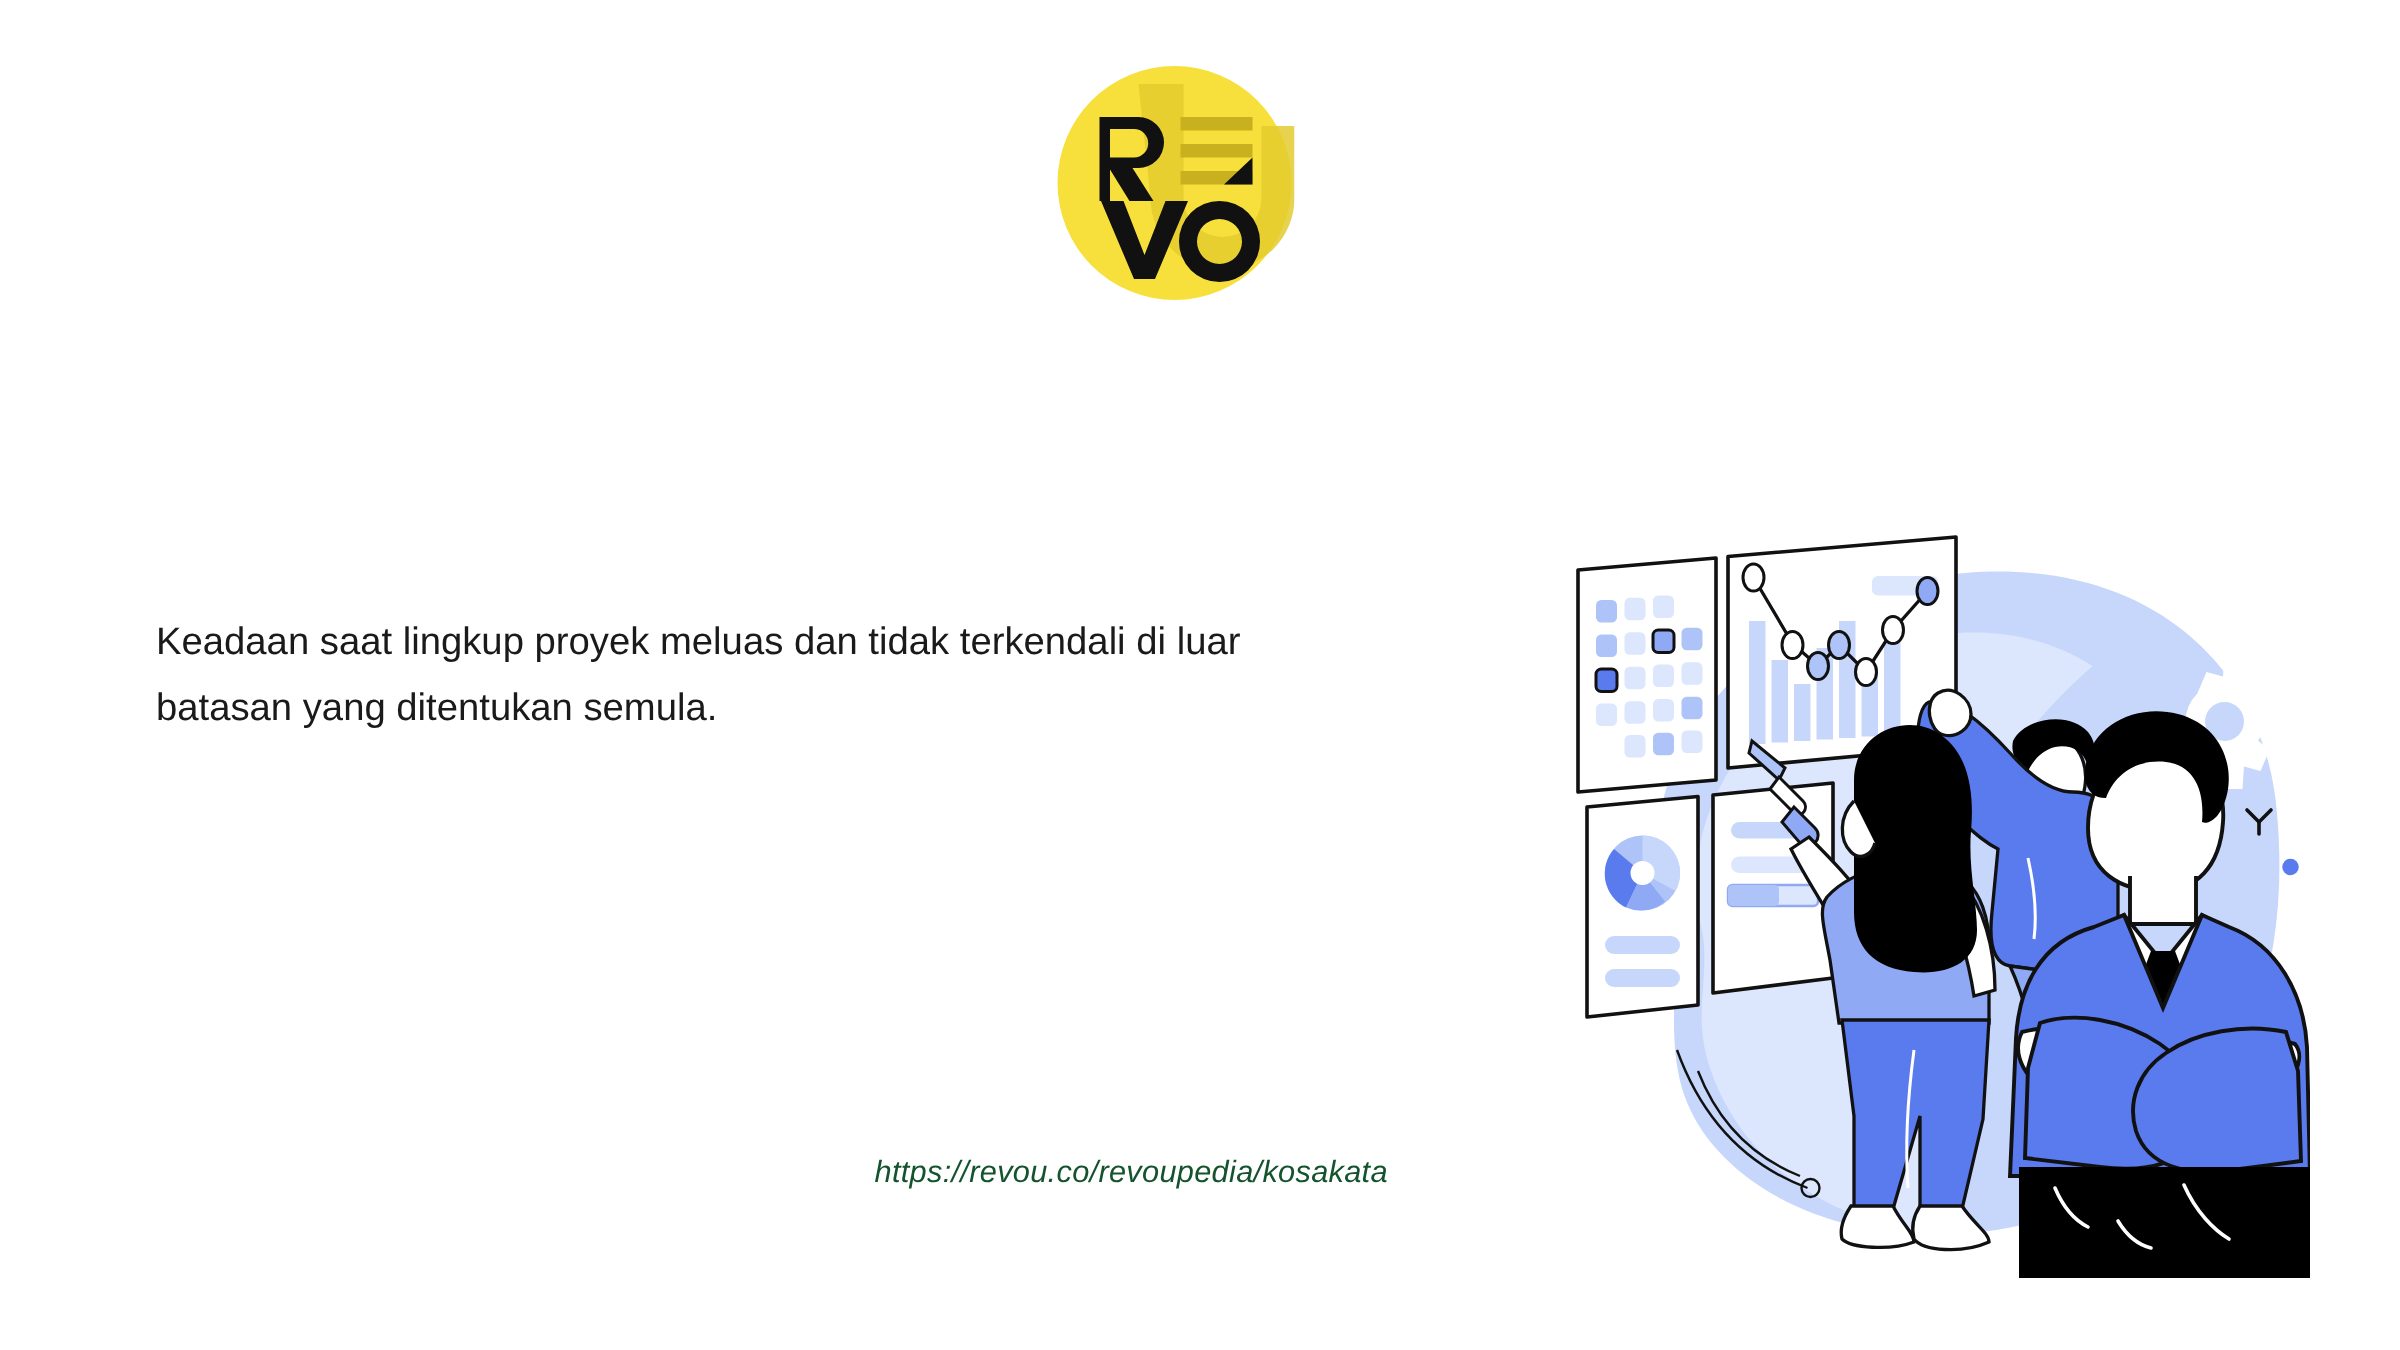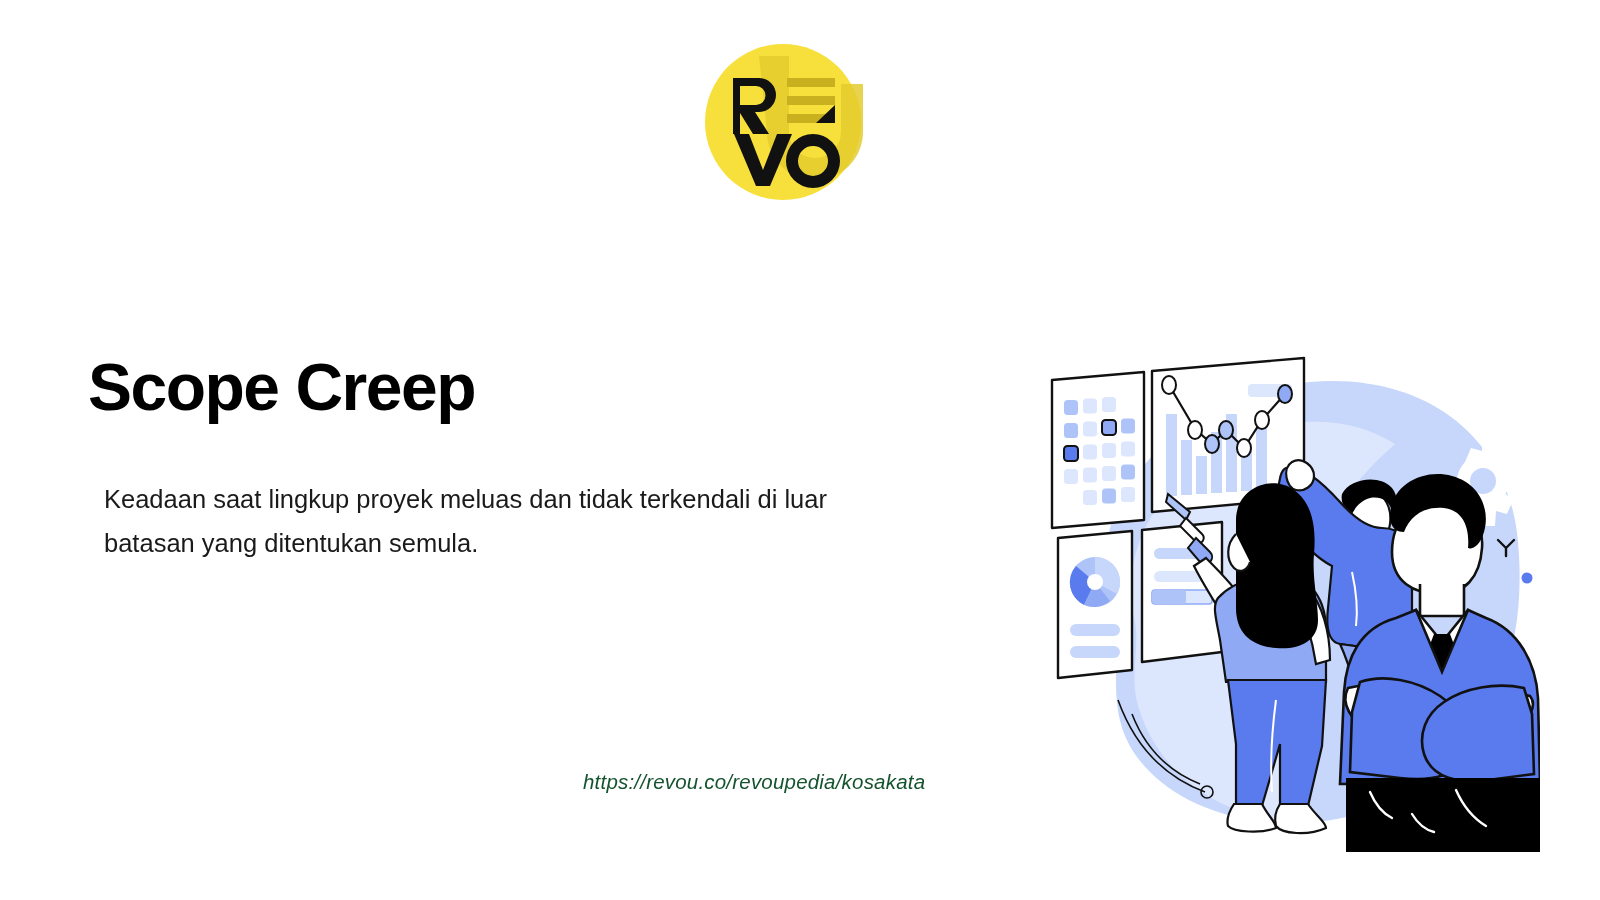--- a/index.html
+++ b/index.html
@@ -98,21 +98,20 @@
     <g fill="#111111">
       <path d="M31 92 h15 l14 36 l14 -36 h15 l-22 52 h-14 z"></path>
     </g>
     <g fill="#111111">
       <path d="M110 92 a27 27 0 1 1 0 54 a27 27 0 1 1 0 -54 z M110 104 a15 15 0 1 0 0 30 a15 15 0 1 0 0 -30 z"></path>
     </g>
   </svg>
 </div>
 
 <div id="content-block">
-  <h1 id="page-title">Scope Creep</h1>
   <p id="page-description">Keadaan saat lingkup proyek meluas dan tidak terkendali di luar batasan yang ditentukan semula.</p>
 </div>
 
 <div id="source-url">https://revou.co/revoupedia/kosakata</div>
 
 <div id="illustration">
 <svg viewBox="0 0 500 500" width="500" height="500">
 
   <g>
     <path d="M70 250 C40 140 150 40 270 30 C390 20 470 90 478 190 C488 300 452 390 370 440 C290 488 170 480 110 420 C55 365 88 310 70 250 Z" fill="#C7D7FB"></path>

